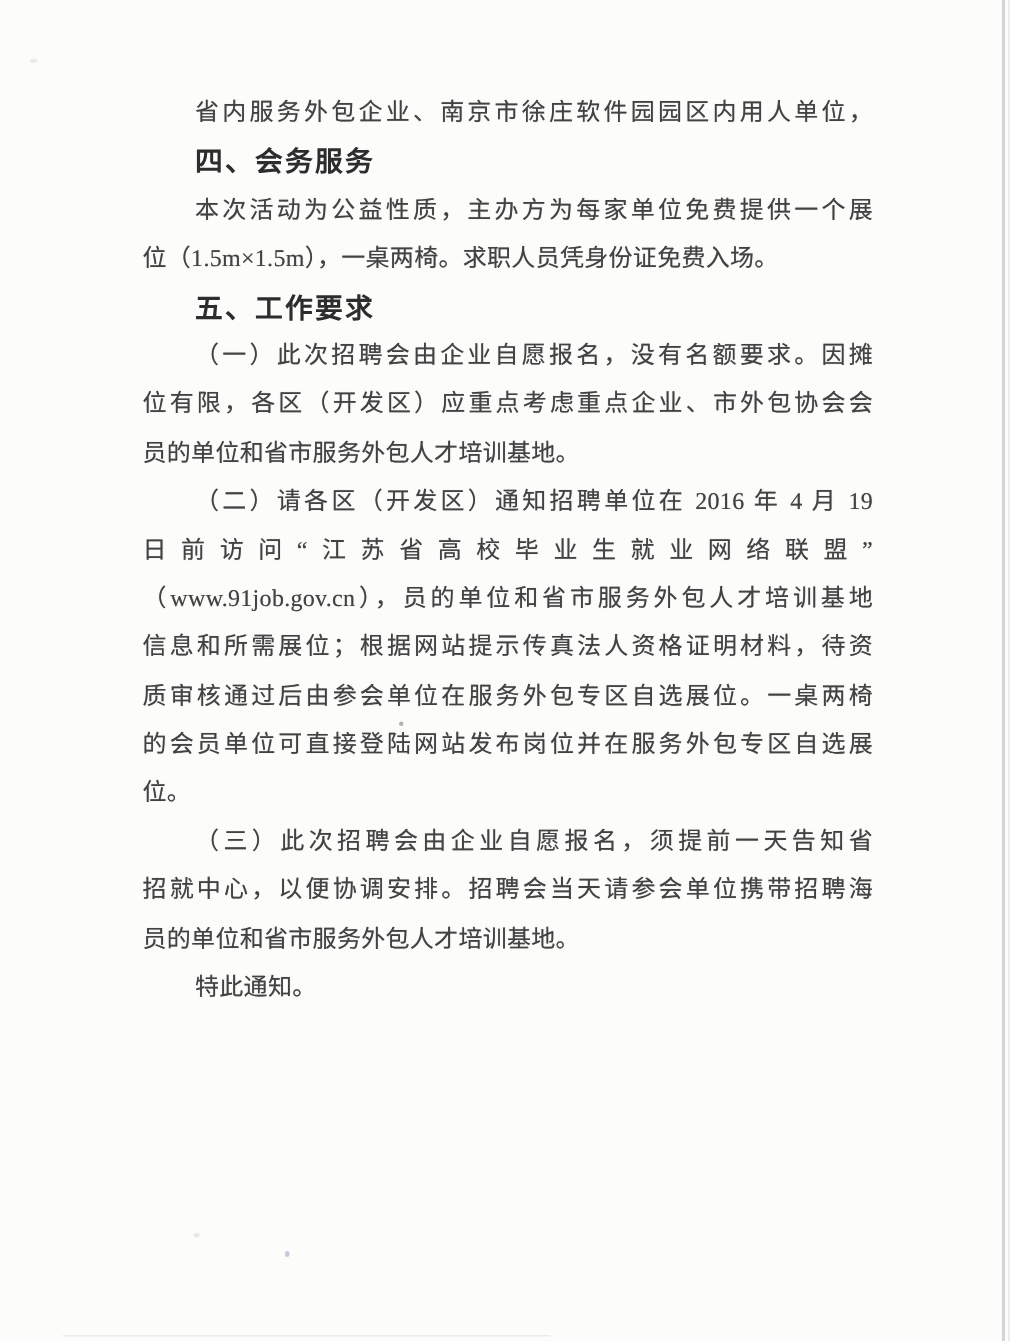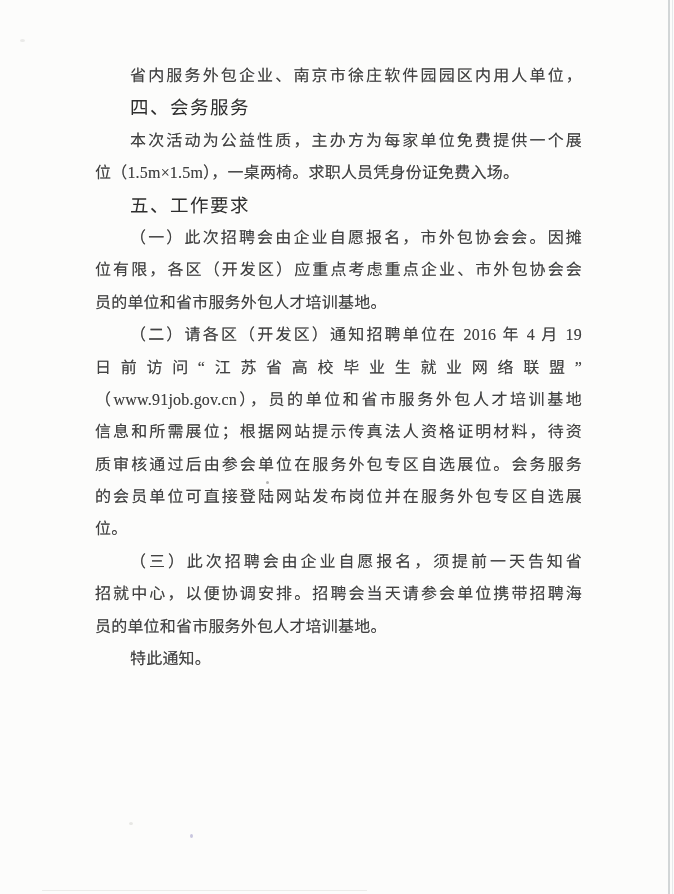--- a/index.html
+++ b/index.html
@@ -33,21 +33,21 @@
     white-space: normal;
   }
   .line.end {
     text-align-last: left;
   }
   .line.indent {
     text-indent: 35px;
   }
   .line.heading {
     font-family: "Liberation Sans", "DejaVu Sans", sans-serif;
-    font-weight: normal;
+    font-weight: bold;
     font-size: 18.5px;
     color: #2d2d2d;
     letter-spacing: 1.5px;
     text-shadow: none;
   }
   
   .scan-line-right {
     position: absolute;
     top: 0;
     left: 668px;
@@ -81,28 +81,28 @@
 <body>
 
 <div class="page">
 
   <div class="doc">
     <div class="line indent">省内服务外包企业、南京市徐庄软件园园区内用人单位，</div>
     <div class="line indent heading end">四、会务服务</div>
     <div class="line indent">本次活动为公益性质，主办方为每家单位免费提供一个展</div>
     <div class="line end">位（1.5m×1.5m），一桌两椅。求职人员凭身份证免费入场。</div>
     <div class="line indent heading end">五、工作要求</div>
-    <div class="line indent">（一）此次招聘会由企业自愿报名，市外包协会会。因摊</div>
+    <div class="line indent">（一）此次招聘会由企业自愿报名，没有名额要求。因摊</div>
     <div class="line">位有限，各区（开发区）应重点考虑重点企业、市外包协会会</div>
     <div class="line end">员的单位和省市服务外包人才培训基地。</div>
     <div class="line indent">（二）请各区（开发区）通知招聘单位在 2016 年 4 月 19</div>
     <div class="line">日前访问“江苏省高校毕业生就业网络联盟”</div>
     <div class="line">（www.91job.gov.cn），员的单位和省市服务外包人才培训基地</div>
     <div class="line">信息和所需展位；根据网站提示传真法人资格证明材料，待资</div>
-    <div class="line">质审核通过后由参会单位在服务外包专区自选展位。会务服务</div>
+    <div class="line">质审核通过后由参会单位在服务外包专区自选展位。一桌两椅</div>
     <div class="line">的会员单位可直接登陆网站发布岗位并在服务外包专区自选展</div>
     <div class="line end">位。</div>
     <div class="line indent">（三）此次招聘会由企业自愿报名，须提前一天告知省</div>
     <div class="line">招就中心，以便协调安排。招聘会当天请参会单位携带招聘海</div>
     <div class="line end">员的单位和省市服务外包人才培训基地。</div>
     <div class="line indent end">特此通知。</div>
   </div>
 
   <div class="scan-line-right"></div>
   <div class="scan-line-right2"></div>

